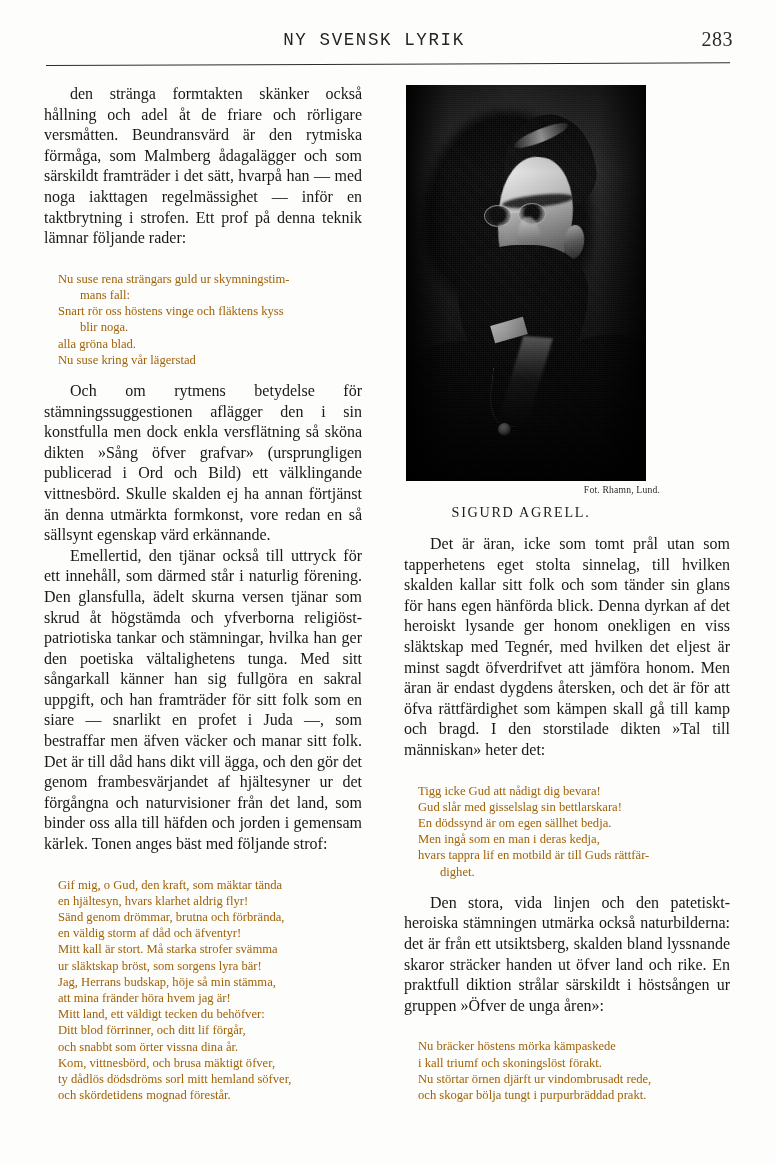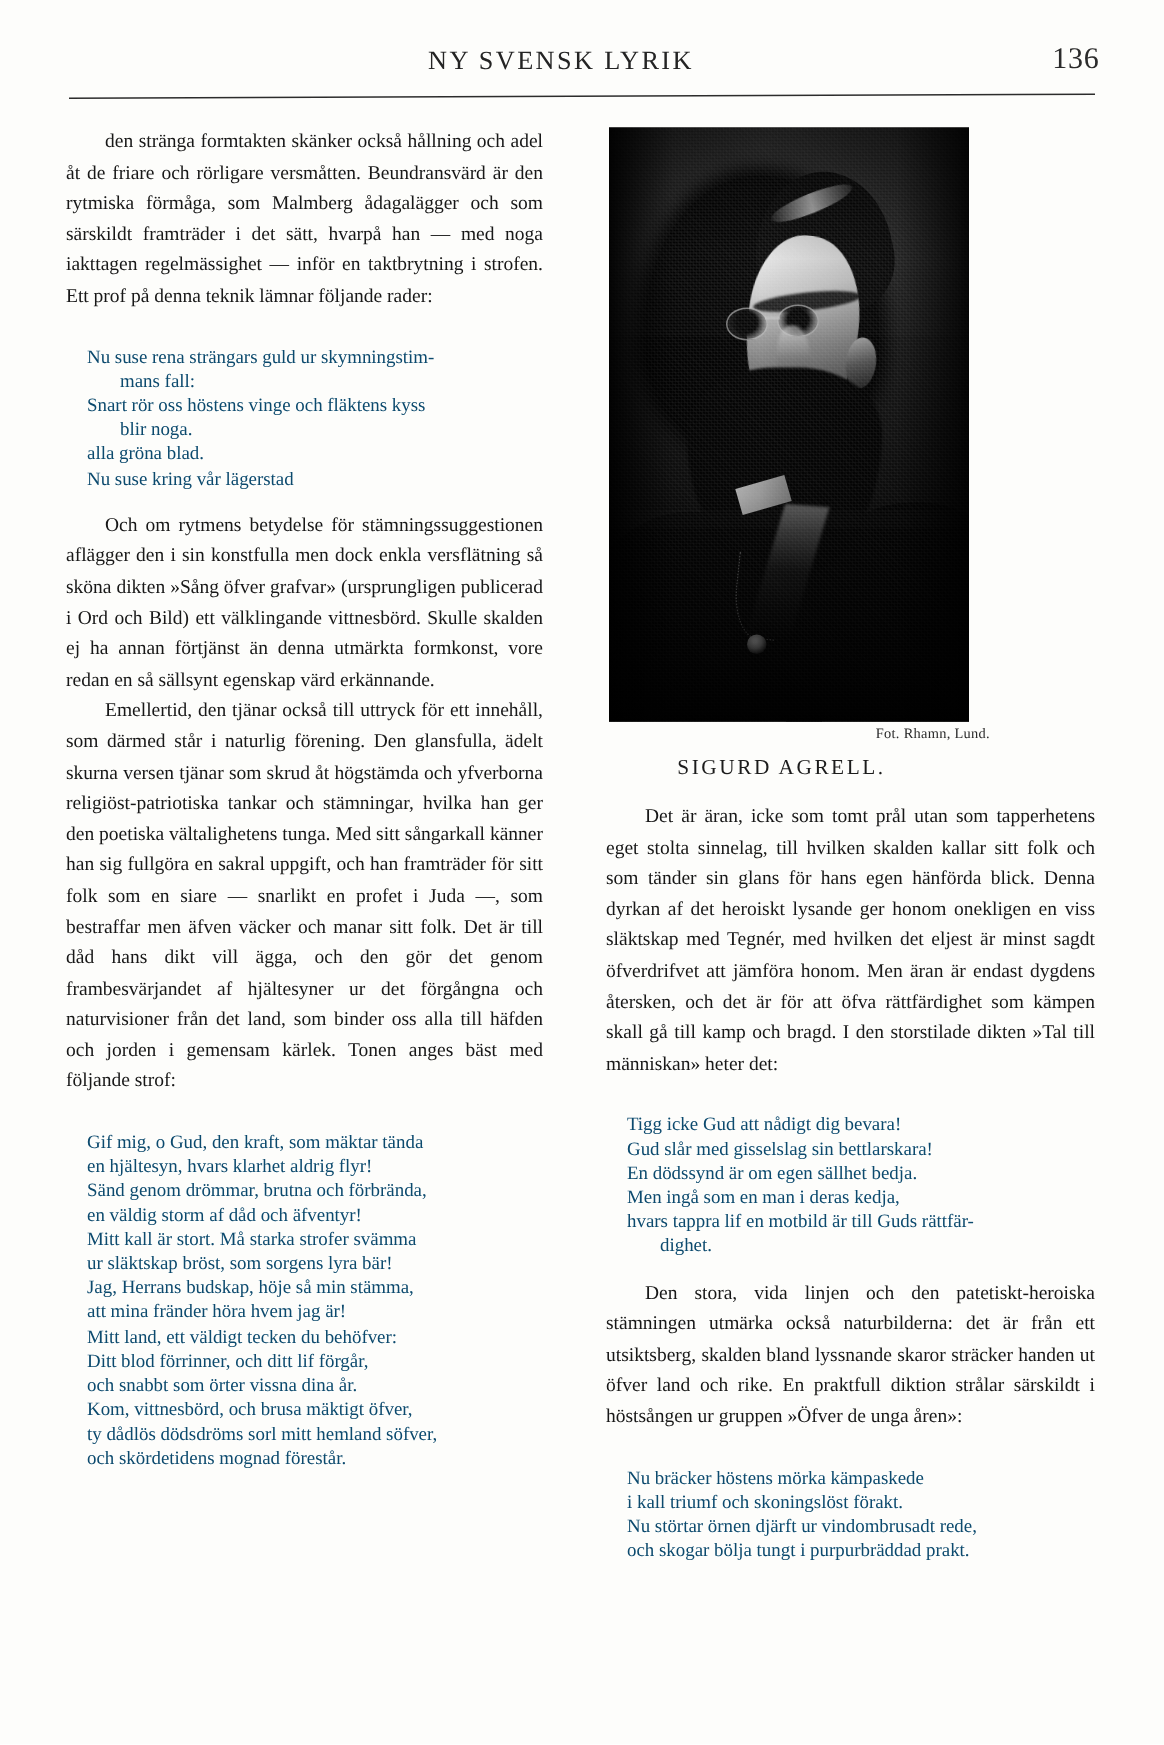--- a/index.html
+++ b/index.html
@@ -33,21 +33,21 @@
     width: 690px;
     height: 34px;
   }
   .header-title {
     position: absolute;
     left: 0; right: 0;
     top: 0;
     text-align: center;
     font-size: 17.5px;
     letter-spacing: 1.6px;
-    font-family: Liberation Serif, serif;
+    font-family: Liberation Mono, monospace;
     color: #242424;
     text-indent: -32px;
   }
   .header-folio {
     position: absolute;
     right: 2px;
     top: -2px;
     font-size: 20px;
     letter-spacing: 0.5px;
     color: #2b2b2b;
@@ -69,37 +69,37 @@
     position: absolute;
     top: 84px;
   }
   .col-left {
     left: 44px;
     width: 318px;
   }
 
   p.body {
     margin: 0 0 0 0;
-    font-size: 13px;
+    font-size: 16px;
     line-height: 20.6px;
     text-align: justify;
     text-justify: inter-word;
     text-indent: 26px;
     color: #181818;
     font-family: "Liberation Serif", serif;
     hyphens: manual;
   }
   p.body + p.body { margin-top: 0; }
 
   
   .verse {
     font-size: 12.6px;
     line-height: 16.2px;
     margin: 13px 0 13px 14px;
-    color: #0c4a6e;
+    color: #a16207;
     font-family: "Liberation Serif", serif;
     white-space: normal;
   }
   .verse .vline {
     display: block;
     text-align: justify;
     text-justify: inter-word;
   }
   .verse .vline.hang {
     padding-left: 22px;
@@ -308,21 +308,21 @@
     width: 326px;
   }
 </style>
 </head>
 <body>
 
 <div class="page">
 
   <div class="header">
     <div class="header-title">NY SVENSK LYRIK</div>
-    <div class="header-folio">136</div>
+    <div class="header-folio">283</div>
   </div>
   <div class="header-rule"></div>
 
   <div class="col col-left">
 
     <p class="body">den stränga formtakten skänker också hållning och adel åt de friare och rörligare versmåtten. Beundransvärd är den rytmiska förmåga, som Malmberg ådagalägger och som särskildt framträder i det sätt, hvarpå han — med noga iakttagen regelmässighet — inför en taktbrytning i strofen. Ett prof på denna teknik lämnar följande rader:</p>
 
     <div class="gap-sm"></div>
 
     <div class="verse">

